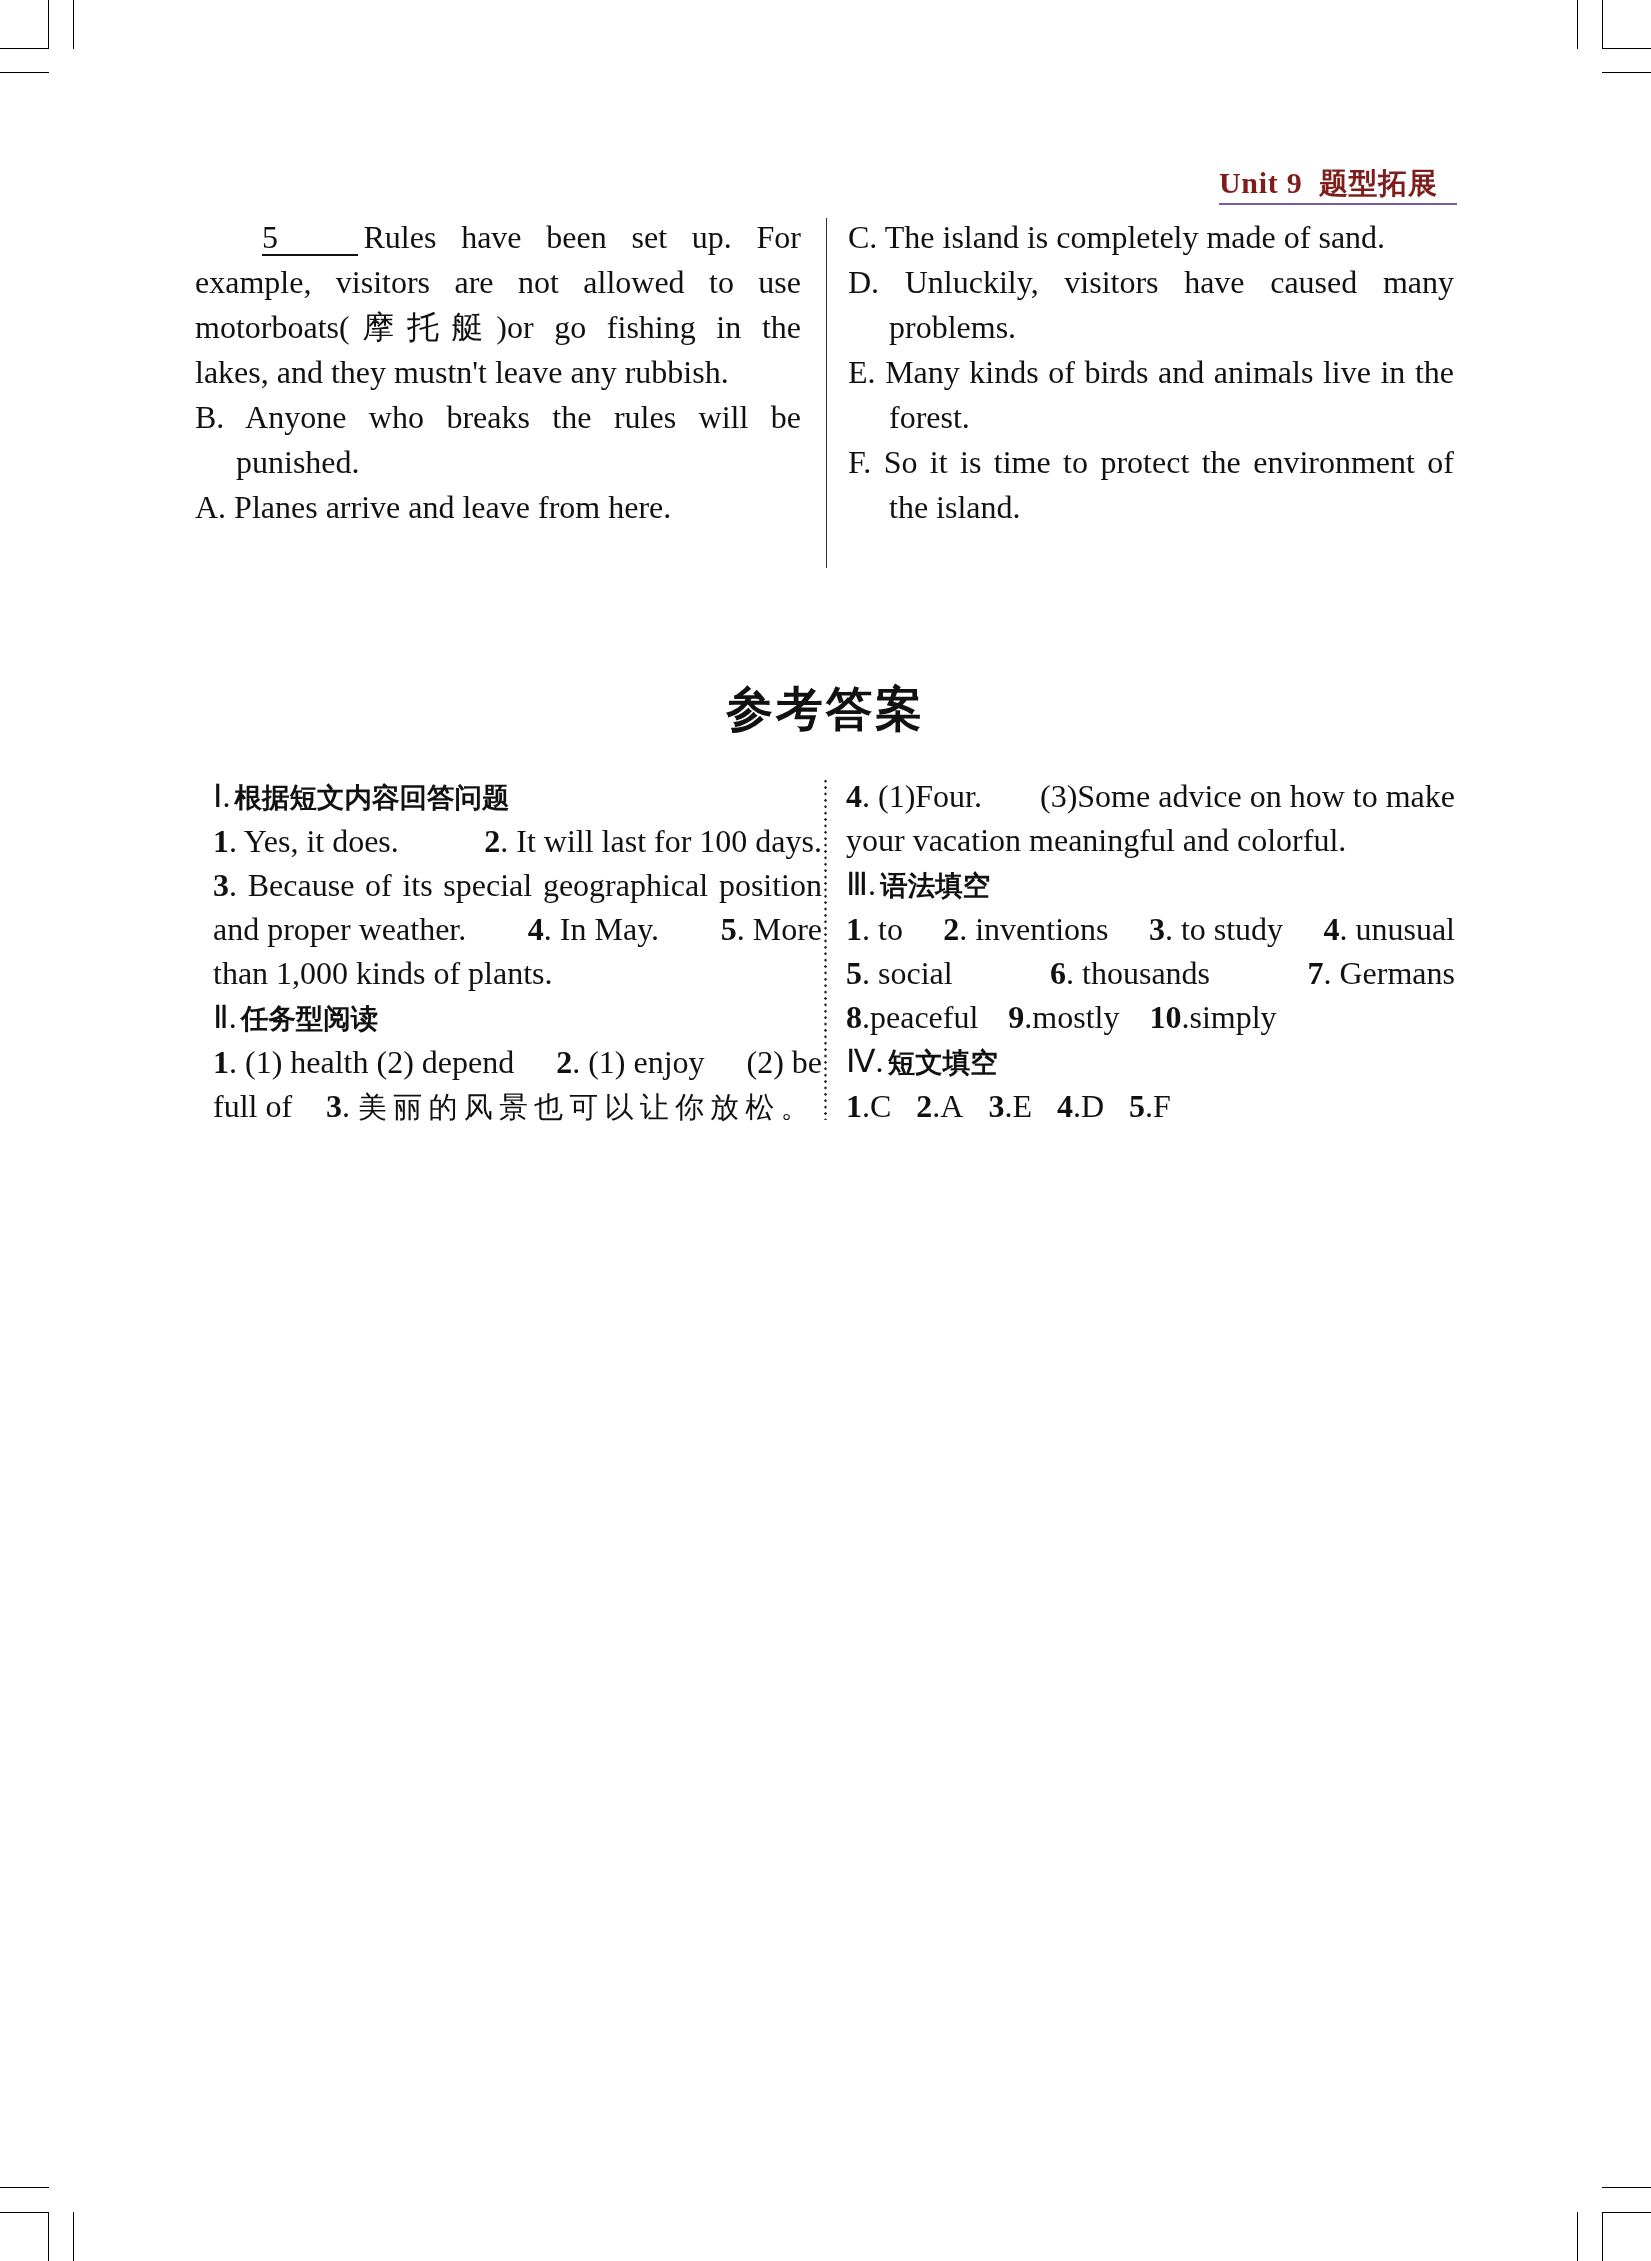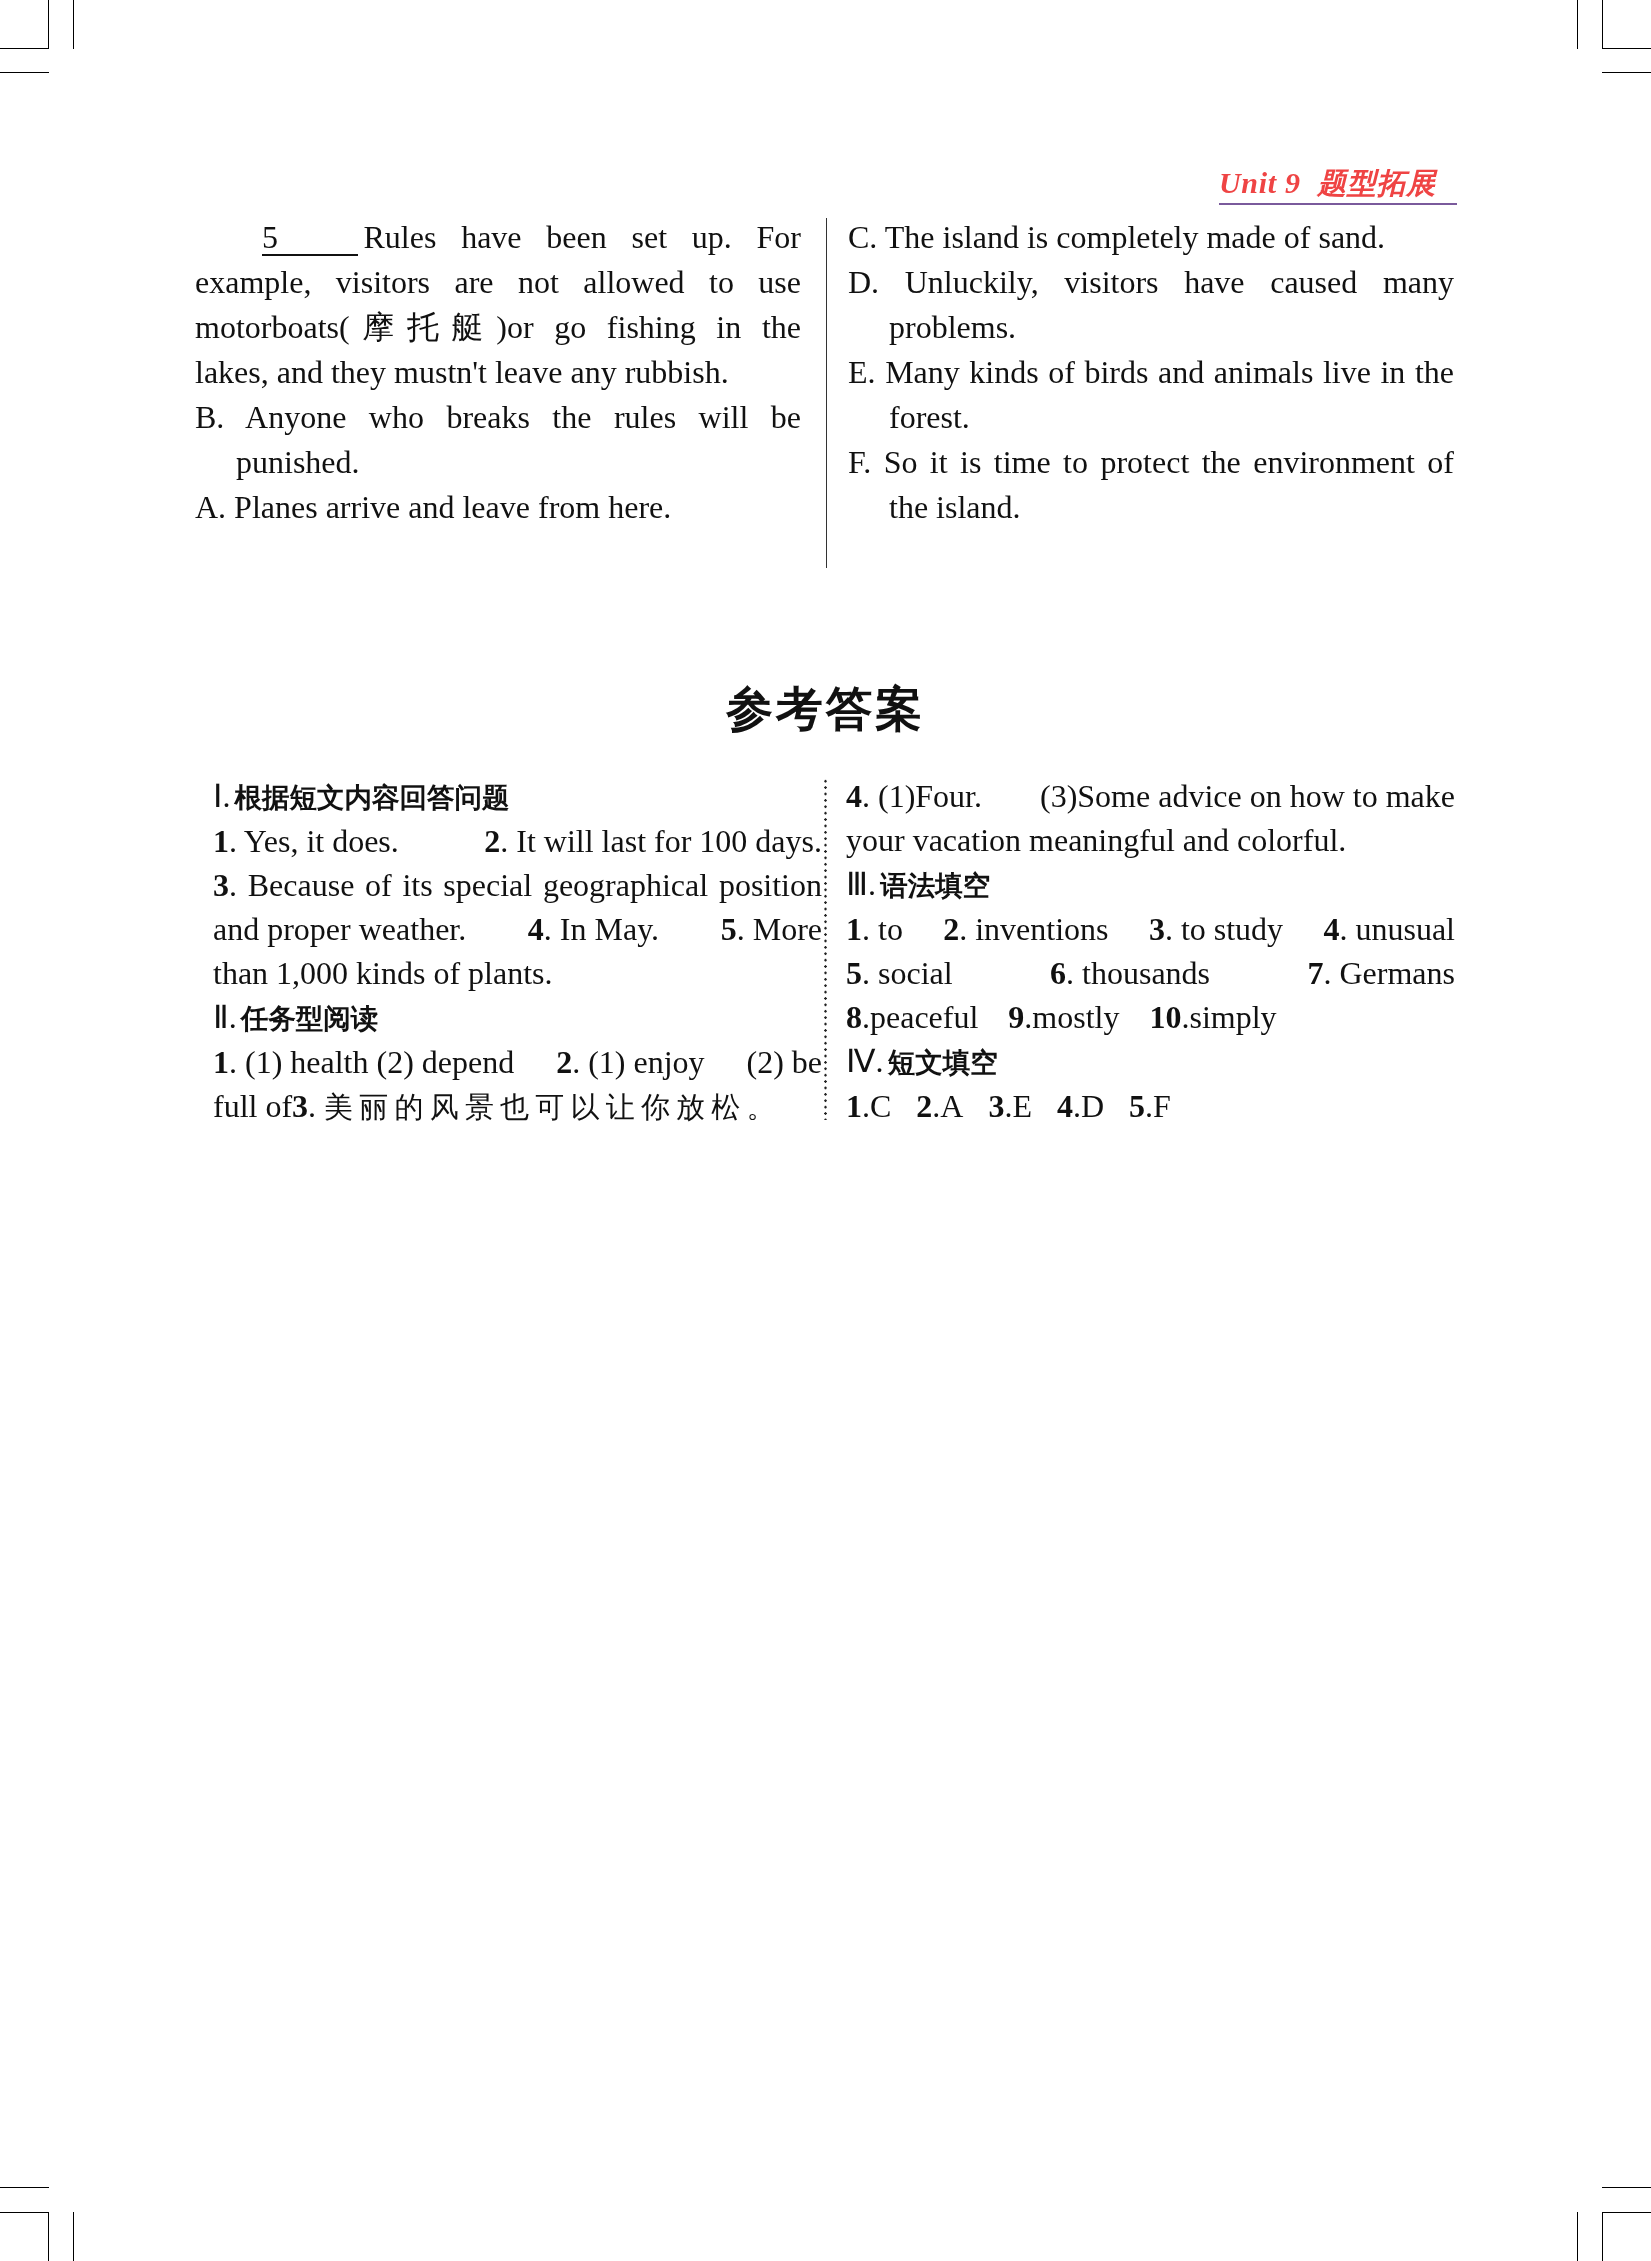--- a/index.html
+++ b/index.html
@@ -1,22 +1,22 @@
 <!DOCTYPE html>
 <html style="font-size:11px"><head>
 <meta charset="utf-8">
 <style>
   html, body { margin:0; padding:0; background:#ffffff; }
   body { width:1651px; height:2261px; position:relative; overflow:hidden;
          font-family:"Liberation Serif","DejaVu Serif",serif; color:#111; }
   .crop { position:absolute; background:#000; }
   .header { position:absolute; left:1219px; top:164px; width:238px;
             font-family:"Liberation Serif","DejaVu Serif",serif;
-            font-weight:bold; font-size:30px; color:#ef4444; letter-spacing:0.7px;
-            white-space:nowrap;font-style:italic; }
+            font-weight:bold; font-size:30px; color:#7f1d1d; letter-spacing:0.7px;
+            white-space:nowrap; }
   .header .unit { margin-right:16.5px; }
   .header .zh { font-family:"DejaVu Sans",sans-serif; font-weight:bold; font-size:29px; }
   .header-rule { position:absolute; left:1219px; top:203px; width:238px; height:2.1px; background:#7a5a9c; }
 
   .col { position:absolute; font-size:32px; line-height:45px; }
   .col p { margin:0; }
   .just { text-align:justify; text-align-last:justify; }
   .opt { padding-left:41px; text-indent:-41px; text-align:justify; }
   .blank { display:inline-block; width:96px; border-bottom:2.1px solid #111; text-align:center;
            line-height:33px; margin-left:67px; margin-right:5.5px; }
@@ -96,21 +96,21 @@
     <span><span class="num">5</span>. <span>More</span></span>
   </p>
   <p>than 1,000 kinds of plants.</p>
 
   <p class="sec-head"><span class="roman">Ⅱ.</span><span>任务型阅读</span></p>
   <p class="row">
     <span><span class="num">1</span>. <span>(1) health (2) depend</span></span>
     <span><span class="num">2</span>. <span>(1) enjoy</span></span>
     <span>(2) be</span>
   </p>
-  <p class="row" style="justify-content:flex-start; text-align:center;">
+  <p class="row" style="justify-content:flex-start; gap:34px;text-align:center;">
     <span>full of</span>
     <span><span class="num">3</span>. <span class="zh-body">美丽的风景也可以让你放松。</span></span>
   </p>
 </div>
 
 <div class="divider-dotted"></div>
 
 <div class="col" style="left:846px; top:774px; width:609px; line-height:44px;">
   <p class="row">
     <span><span class="num">4</span>. <span>(1)Four.</span></span>

